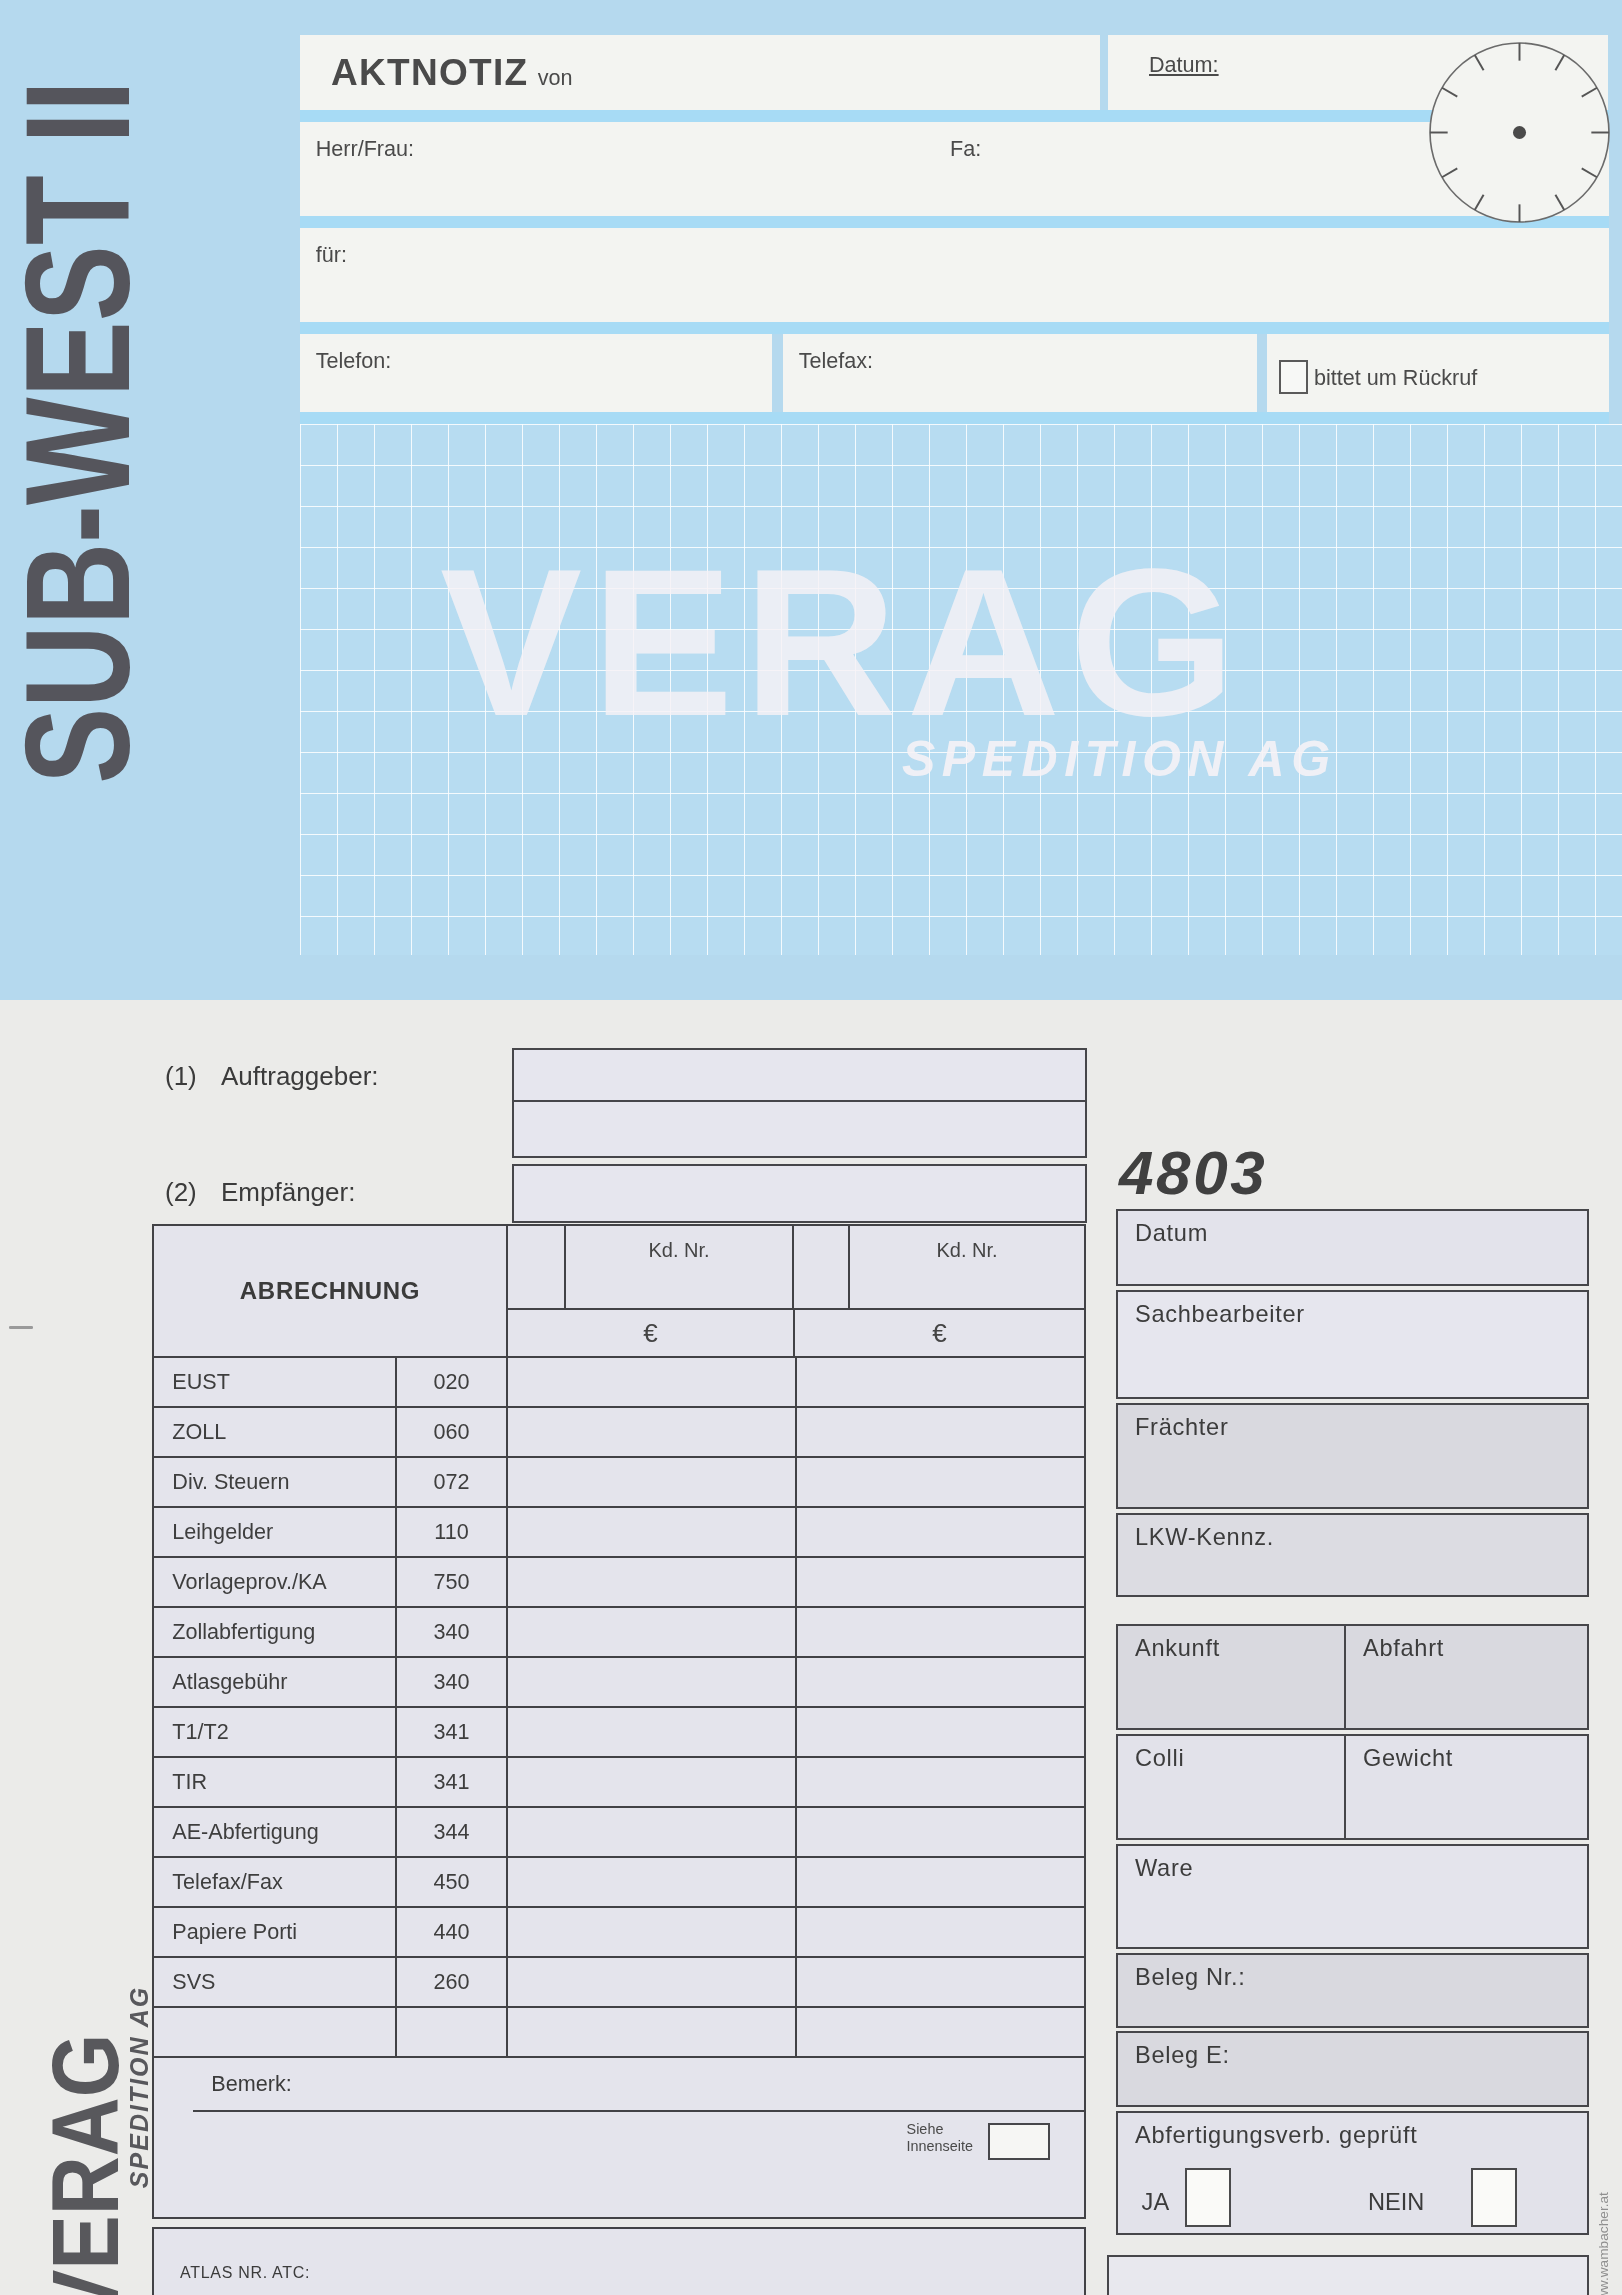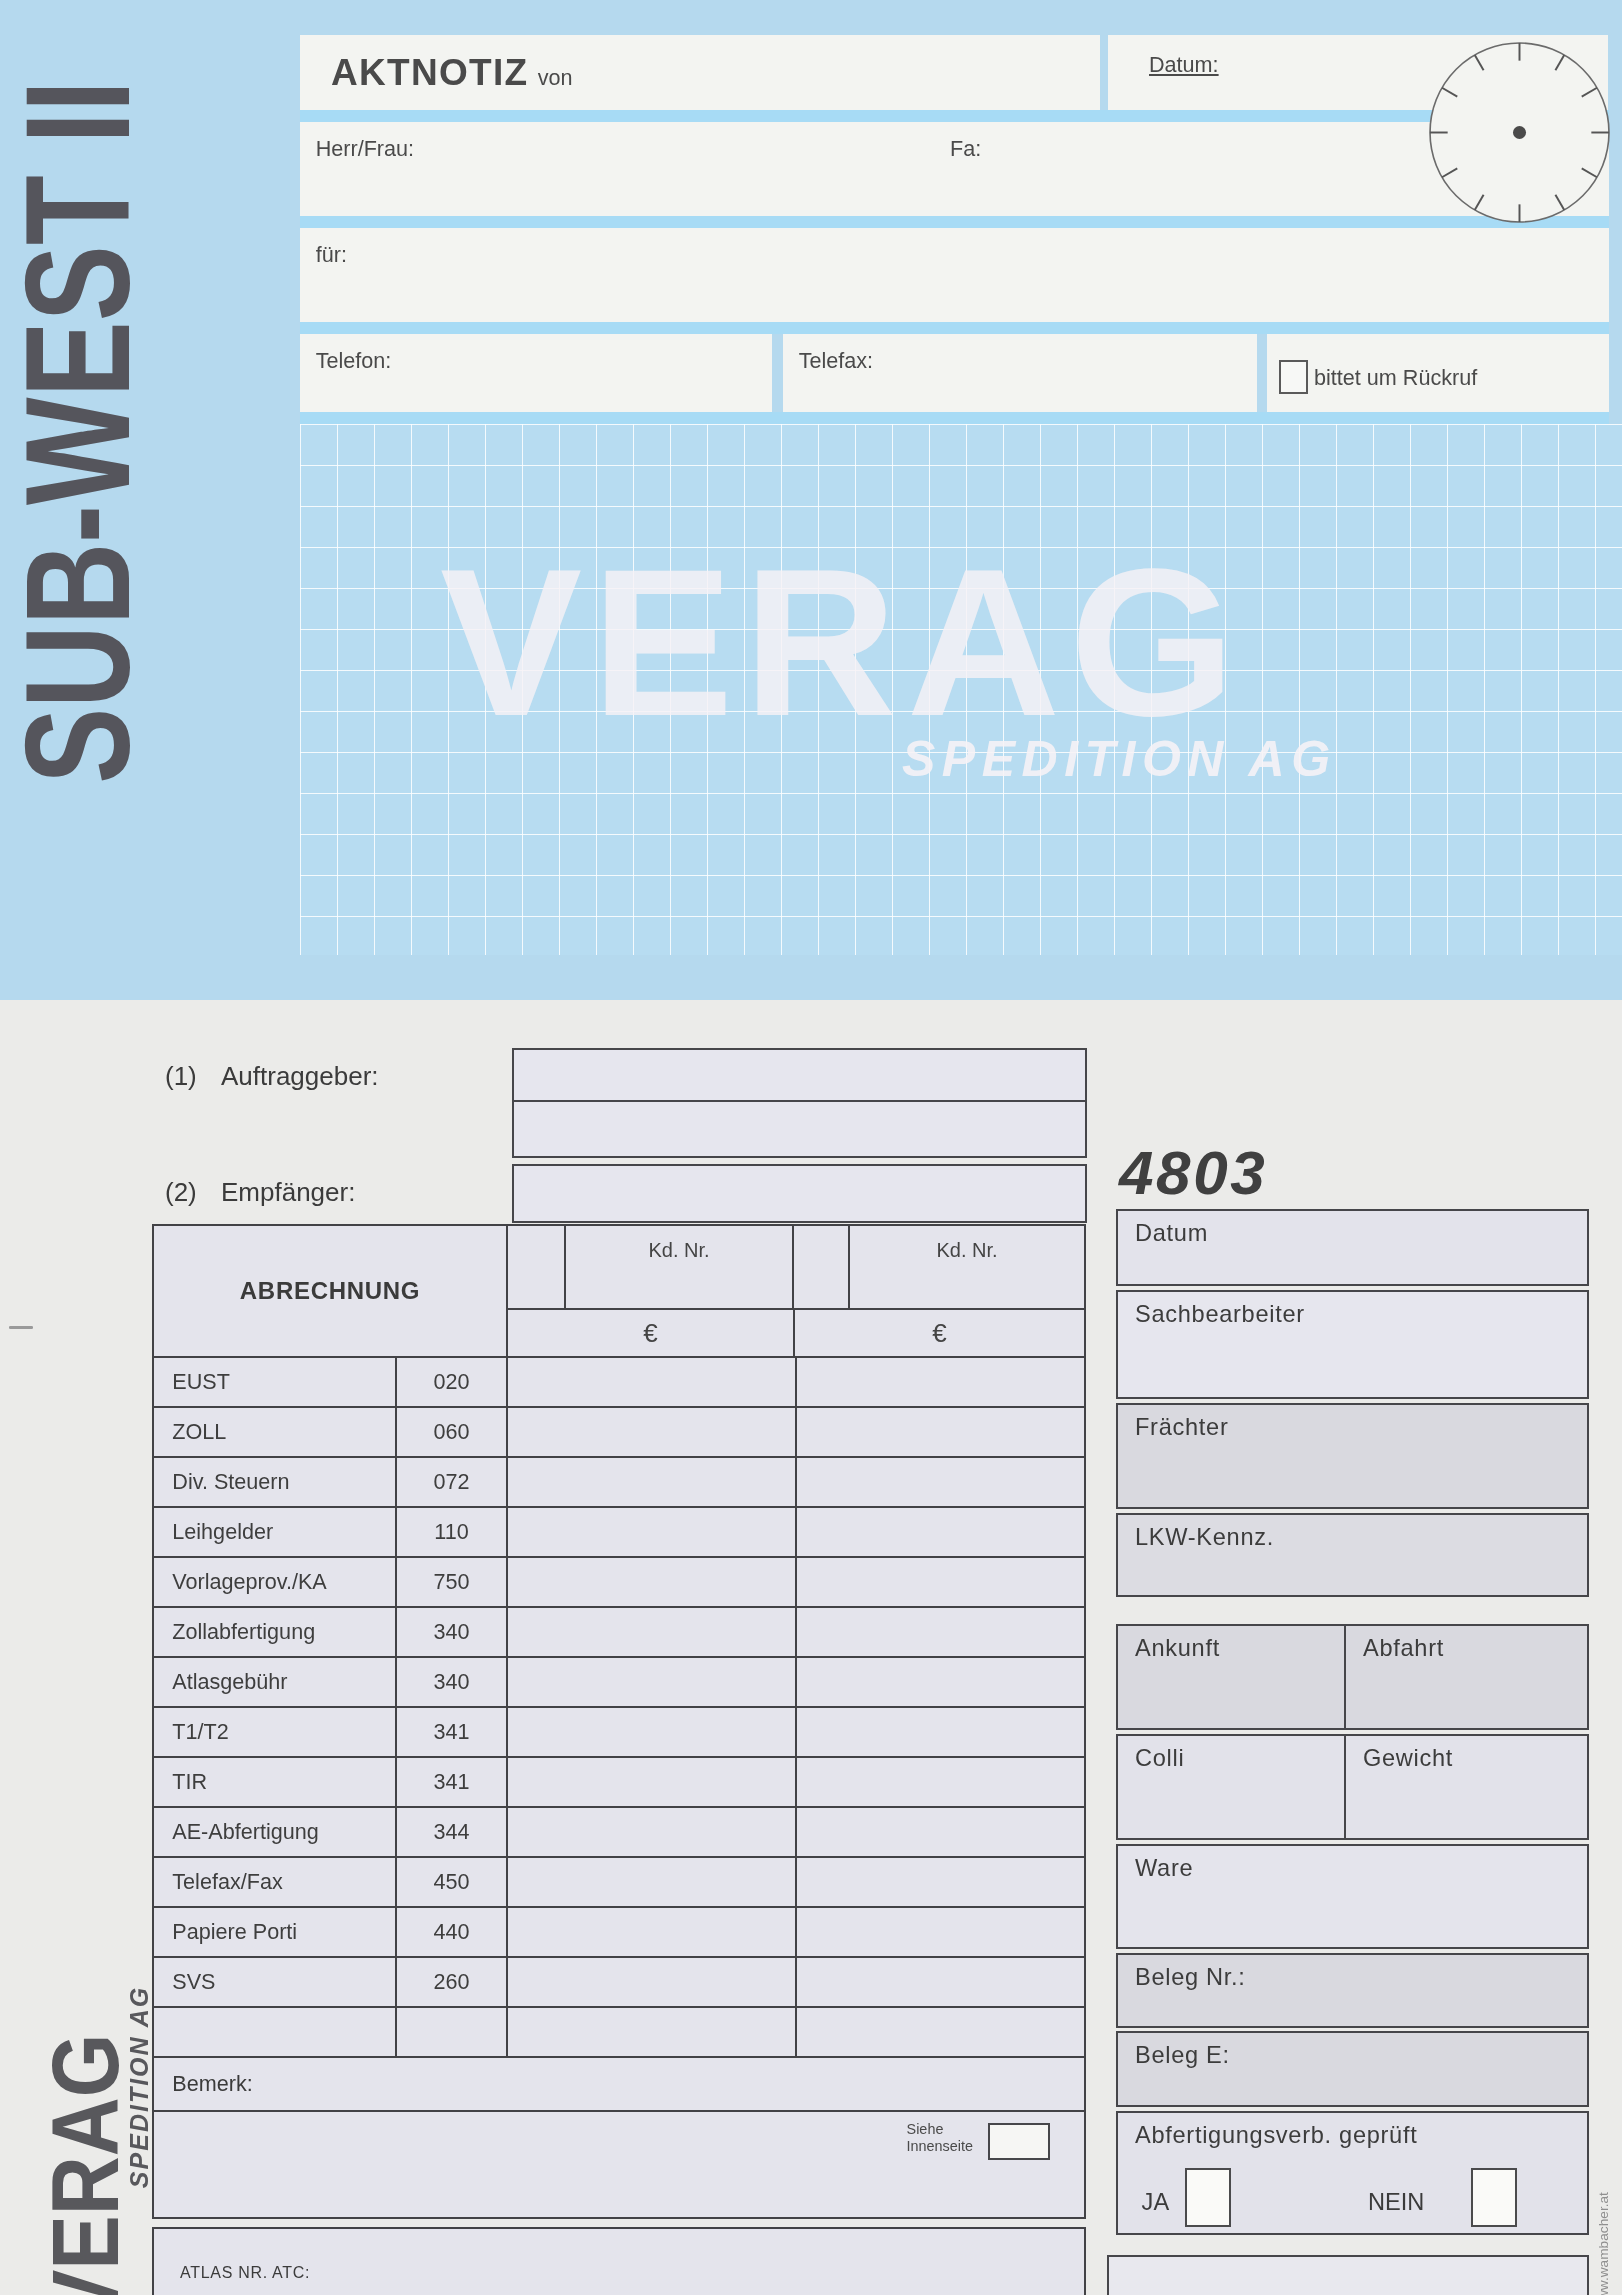--- a/index.html
+++ b/index.html
@@ -67,21 +67,21 @@
     display:flex;justify-content:center;align-items:center;}
   .th-eur-last{flex:1;border-right:none;}
   .t-row{height:50px;border-bottom:2px solid #424246;display:flex;box-sizing:border-box;}
   .t-label{width:243px;border-right:2px solid #424246;box-sizing:border-box;font-size:21.6px;color:#3e3e3e;
     display:flex;align-items:center;padding-left:18.3px;}
   .t-code{width:111px;border-right:2px solid #424246;box-sizing:border-box;font-size:21.6px;color:#3e3e3e;
     display:flex;align-items:center;justify-content:center;}
   .t-val{width:289px;border-right:2px solid #424246;box-sizing:border-box;}
   .t-val-last{flex:1;border-right:none;}
   #bemerk-row{height:54px;border-bottom:2px solid #424246;display:flex;align-items:center;padding-left:18.3px;
-    font-size:21.6px;box-sizing:border-box;}
+    font-size:21.6px;box-sizing:border-box;margin-left:39px;}
   #siehe-row{height:51px;position:relative;box-sizing:border-box;}
   #siehe-text{position:absolute;right:111px;top:9.2px;font-size:14.4px;line-height:1.2;text-align:left;color:#4a4a4a;}
   #siehe-cb{position:absolute;right:34px;top:10.5px;width:58px;height:33px;border:2px solid #46464a;background:#f6f6f4;}
   
   .dbox{position:absolute;left:1116px;width:473px;border:2.6px solid #46464a;background:#e1e1e9;box-sizing:border-box;}
   .dbox .dlab{position:absolute;left:17px;top:9.2px;font-size:23.6px;color:#3c3c3c;letter-spacing:0.7px;}
   #db-datum{top:1209px;height:77px;background:#e3e3eb;}
   #db-sachbearbeiter{top:1290px;height:109px;background:#e6e6ee;}
   #db-fraechter{top:1403px;height:106px;background:#d9d9df;}
   #db-lkw{top:1513px;height:84px;background:#dcdce2;}

